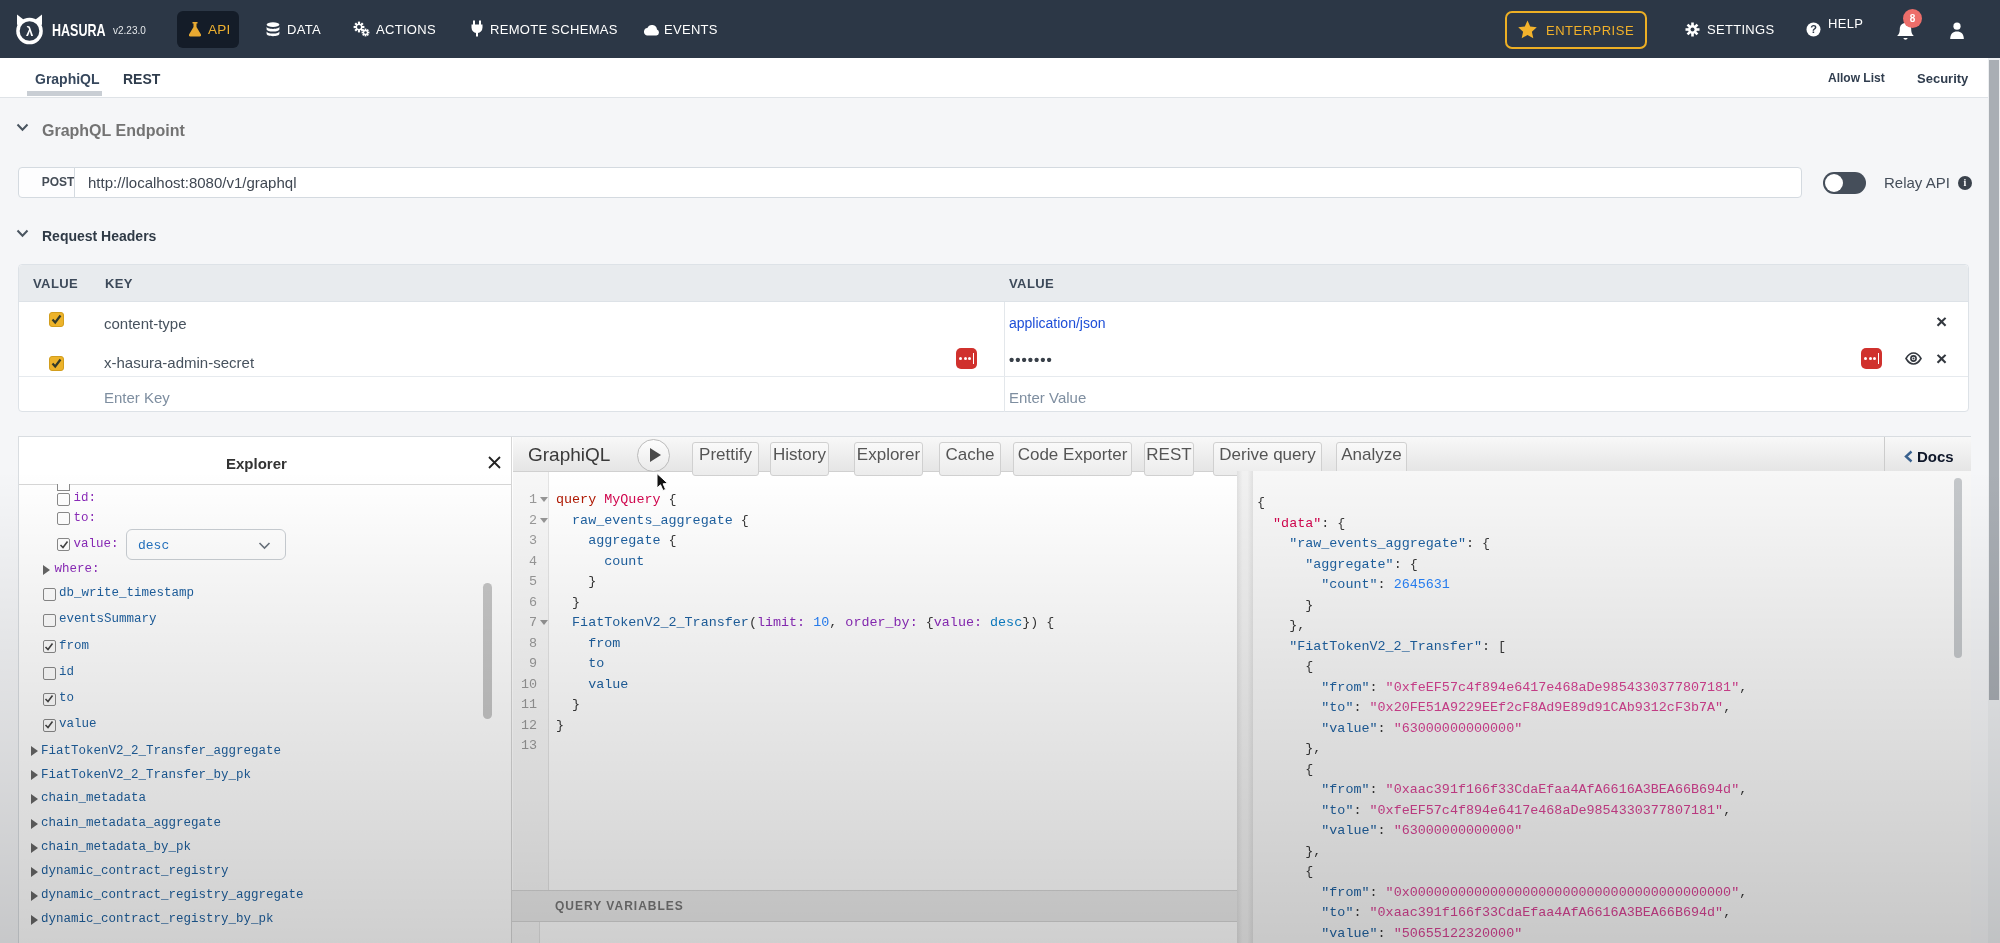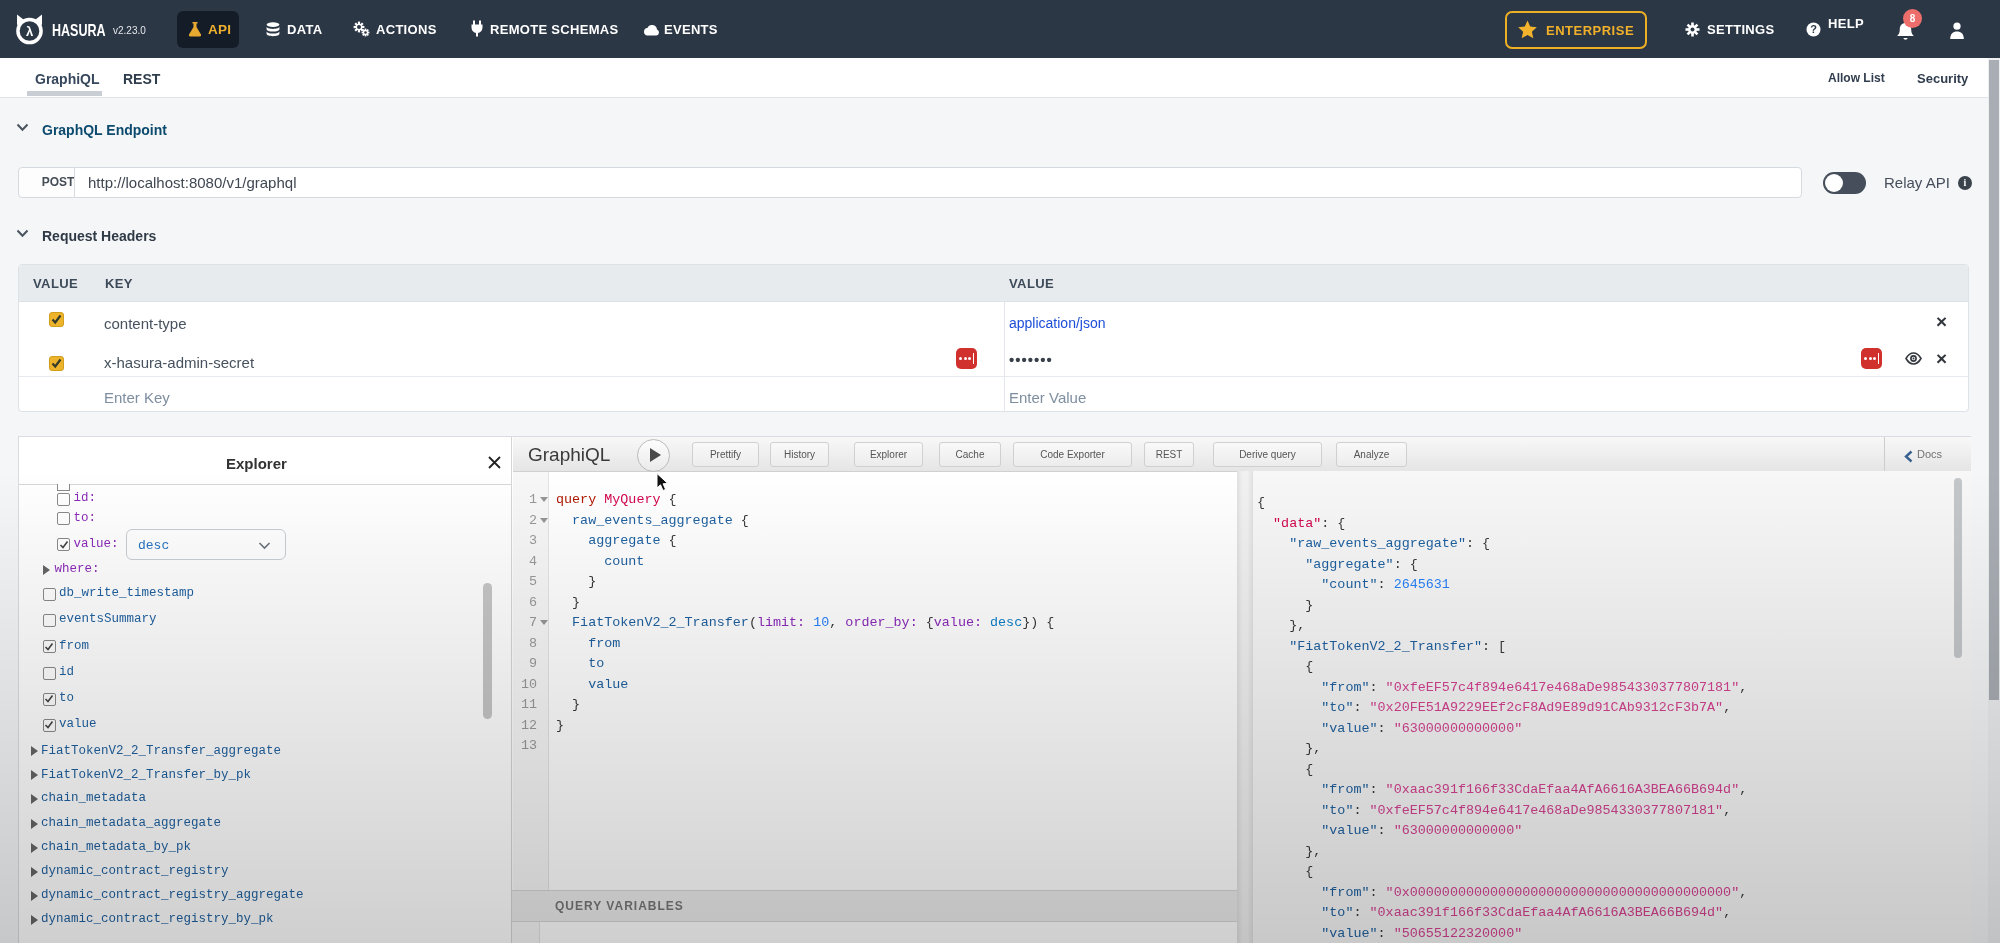--- a/index.html
+++ b/index.html
@@ -2,26 +2,26 @@
 <html><head>
 <meta charset="utf-8">
 <style>
 *{margin:0;padding:0;box-sizing:border-box}
 html,body{width:2000px;height:943px;overflow:hidden;font-family:"Liberation Sans",sans-serif;background:#f5f6f8}
 body{position:relative}
 .abs{position:absolute}
 .mono{font-family:"Liberation Mono",monospace}
 
 #nav{position:absolute;left:0;top:0;width:2000px;height:58px;background:#2c3746;display:flex;align-items:center}
-.navitem{display:flex;align-items:center;color:#fff;font-weight:bold;font-size:13px;letter-spacing:.3px}
+.navitem{display:flex;align-items:center;color:#fff;font-weight:normal;font-size:13px;letter-spacing:.3px}
 
 .k{color:#b11a04}.d{color:#d2054e}.p{color:#1f61a0}.a{color:#8b2bb9}
 .n{color:#2882f9}.s{color:#d64292}.e{color:#0b7fc7}.pu{color:#393939}
 pre{font-family:"Liberation Mono",monospace;font-size:13.4px;line-height:20.5px;color:#393939}
-.tbtn{position:absolute;top:442px;height:25px;background:linear-gradient(#f9f9f9,#ececec);border:1px solid #d0d0d0;border-radius:3px;font-size:10px;color:#555;text-align:center;line-height:23px}
+.tbtn{position:absolute;top:442px;height:34px;background:linear-gradient(#f9f9f9,#ececec);border:1px solid #d0d0d0;border-radius:3px;font-size:17px;color:#555;text-align:center;line-height:23px}
 </style>
 </head>
 <body>
 
 <div id="nav">
 
   <svg class="abs" style="left:14px;top:13px" width="31" height="33" viewBox="0 0 31 33">
     <path d="M3 1.5 L12 8.5 L3 12 Z" fill="#fff"></path>
     <path d="M28 1.5 L19 8.5 L28 12 Z" fill="#fff"></path>
     <circle cx="15.5" cy="18" r="13.3" fill="#fff"></circle>
@@ -123,21 +123,21 @@
   <div class="abs" style="left:35px;top:13px;font-size:14px;font-weight:bold;color:#36475c">GraphiQL</div>
   <div class="abs" style="left:27px;top:33px;width:75px;height:5px;background:#c9ced4"></div>
   <div class="abs" style="left:123px;top:13px;font-size:14px;font-weight:bold;color:#2f3c4c">REST</div>
   <div class="abs" style="left:1828px;top:13px;font-size:12px;font-weight:bold;color:#303d4e">Allow List</div>
   <div class="abs" style="left:1917px;top:13px;font-size:13px;font-weight:bold;color:#303d4e">Security</div>
 </div>
 
 <svg class="abs" style="left:16px;top:123px" width="13" height="9" viewBox="0 0 13 9">
     <path d="M1.5 1.5 L6.5 6.8 L11.5 1.5" stroke="#4a5560" stroke-width="2" fill="none"></path>
   </svg>
-<div class="abs" style="left:42px;top:122px;font-size:14px;font-weight:bold;color:#0c4a6e">GraphQL Endpoint</div>
+<div class="abs" style="left:42px;top:122px;font-size:16px;font-weight:bold;color:#737373">GraphQL Endpoint</div>
 
 <div class="abs" style="left:18px;top:167px;width:80px;height:31px;background:#fdfdfe;border:1px solid #d4dae0;border-radius:4px 0 0 4px;font-size:12px;font-weight:bold;color:#444c56;text-align:center;line-height:29px">POST</div>
 <div class="abs" style="left:74px;top:167px;width:1728px;height:31px;background:#fff;border:1px solid #d4dae0;border-radius:0 4px 4px 0;font-size:15px;color:#3f4752;line-height:29px;padding-left:13px">http://localhost:8080/v1/graphql</div>
 
 <div class="abs" style="left:1823px;top:172px;width:43px;height:22px;border-radius:11px;background:#454e5a"></div>
 <div class="abs" style="left:1825px;top:174px;width:18px;height:18px;border-radius:50%;background:#fff"></div>
 <div class="abs" style="left:1884px;top:174px;font-size:15px;color:#454e5a">Relay API</div>
 <div class="abs" style="left:1958px;top:176px;width:14px;height:14px;border-radius:50%;background:#3a424c;color:#fff;font-size:10px;font-weight:bold;text-align:center;line-height:14px;font-family:'Liberation Serif',serif">i</div>
 
 <svg class="abs" style="left:16px;top:229px" width="13" height="9" viewBox="0 0 13 9">
@@ -206,21 +206,21 @@
 
   <div class="abs" style="left:494px;top:0;width:1458px;height:35px;background:linear-gradient(#f8f8f8,#e5e5e5);border-bottom:1px solid #d0d0d0"></div>
   <div class="abs" style="left:509px;top:7px;font-size:19px;color:#3a3a3a">GraphiQL</div>
   <div class="abs" style="left:618px;top:2px;width:33px;height:33px;border-radius:50%;background:linear-gradient(#fdfdfd,#eaeaea);border:1px solid #bbb"></div>
   <div class="abs" style="left:631px;top:11px;width:0;height:0;border-left:11px solid #4a4a4a;border-top:7px solid transparent;border-bottom:7px solid transparent"></div>
 
   <div class="abs" style="left:1865px;top:0;width:1px;height:35px;background:#ccc"></div>
   <svg class="abs" style="left:1885px;top:13px" width="9" height="13" viewBox="0 0 9 13">
       <path d="M7.5 1.5 L2 6.5 L7.5 11.5" stroke="#39618f" stroke-width="2.4" fill="none"></path>
     </svg>
-  <div class="abs" style="left:1898px;top:11px;font-size:11px;font-weight:normal;color:#737373">Docs</div>
+  <div class="abs" style="left:1898px;top:11px;font-size:15px;font-weight:bold;color:#0f172a">Docs</div>
 
   <div class="abs" style="left:494px;top:35px;width:36px;height:419px;background:#f7f7f7;border-right:1px solid #e4e4e4"></div>
 </div>
 
 <div class="tbtn" style="left:692px;width:67px">Prettify</div>
 <div class="tbtn" style="left:770px;width:59px">History</div>
 <div class="tbtn" style="left:854px;width:69px">Explorer</div>
 <div class="tbtn" style="left:939px;width:62px">Cache</div>
 <div class="tbtn" style="left:1013px;width:119px">Code Exporter</div>
 <div class="tbtn" style="left:1144px;width:50px">REST</div>

